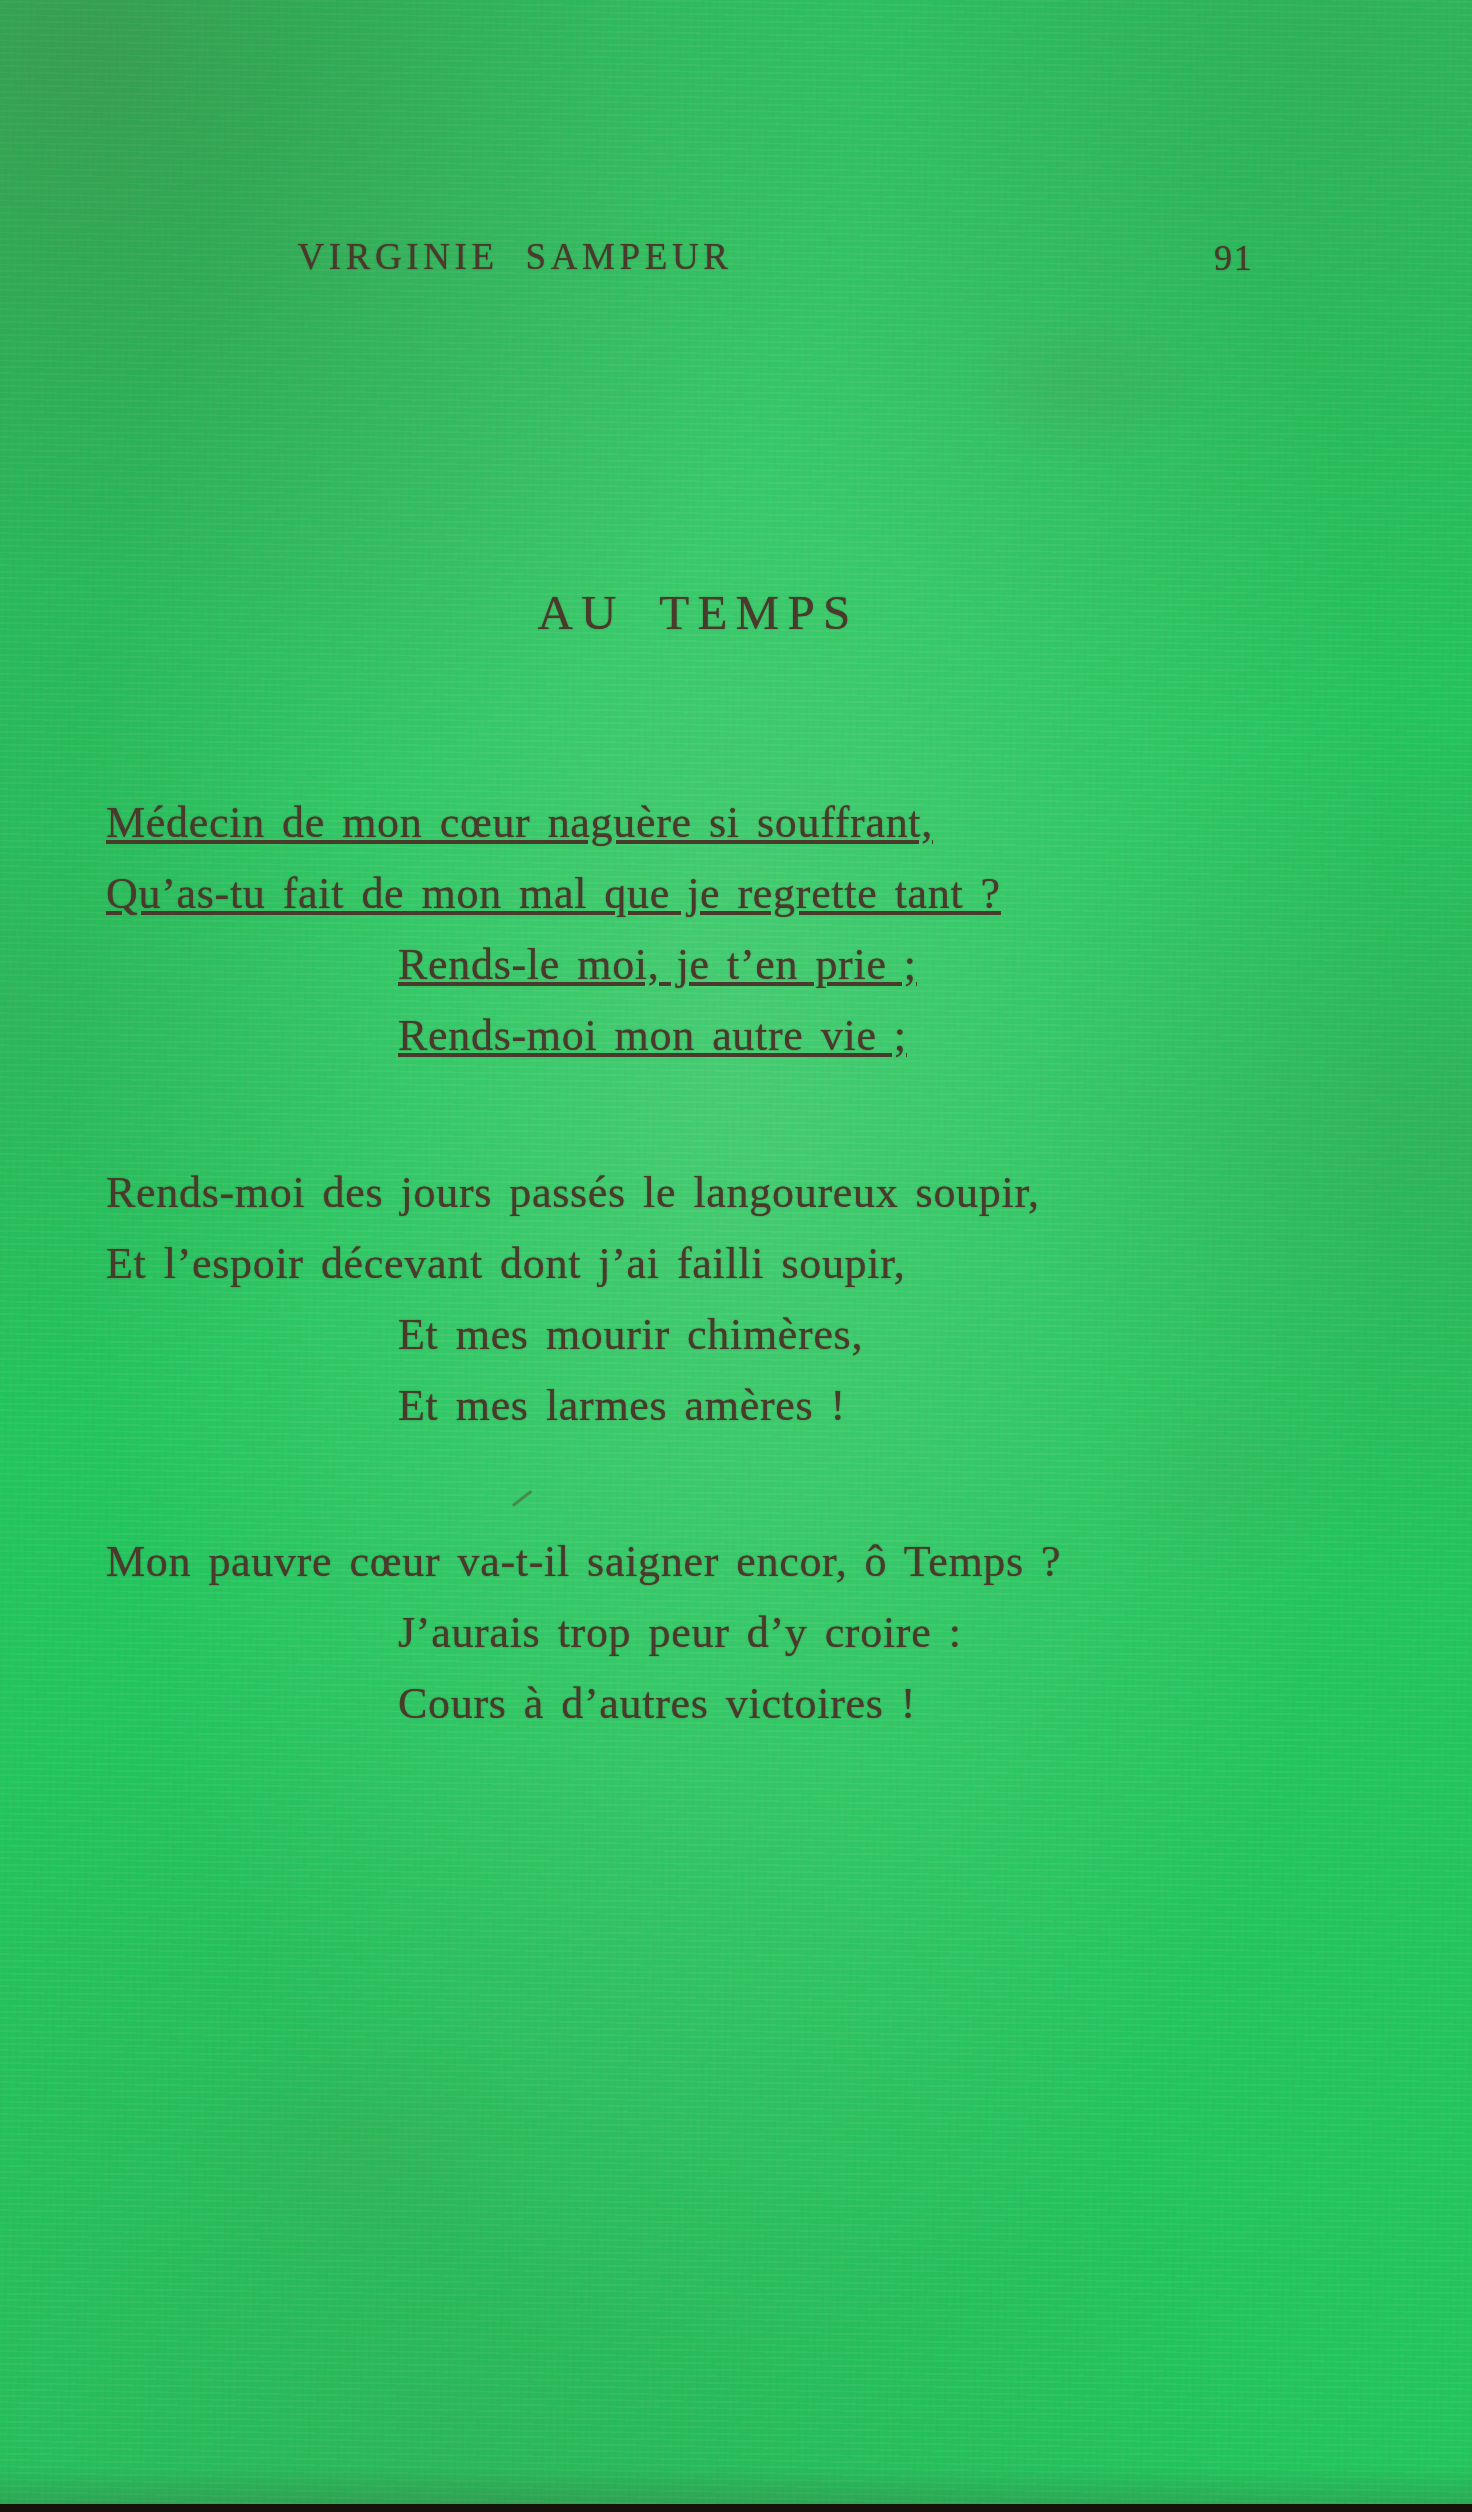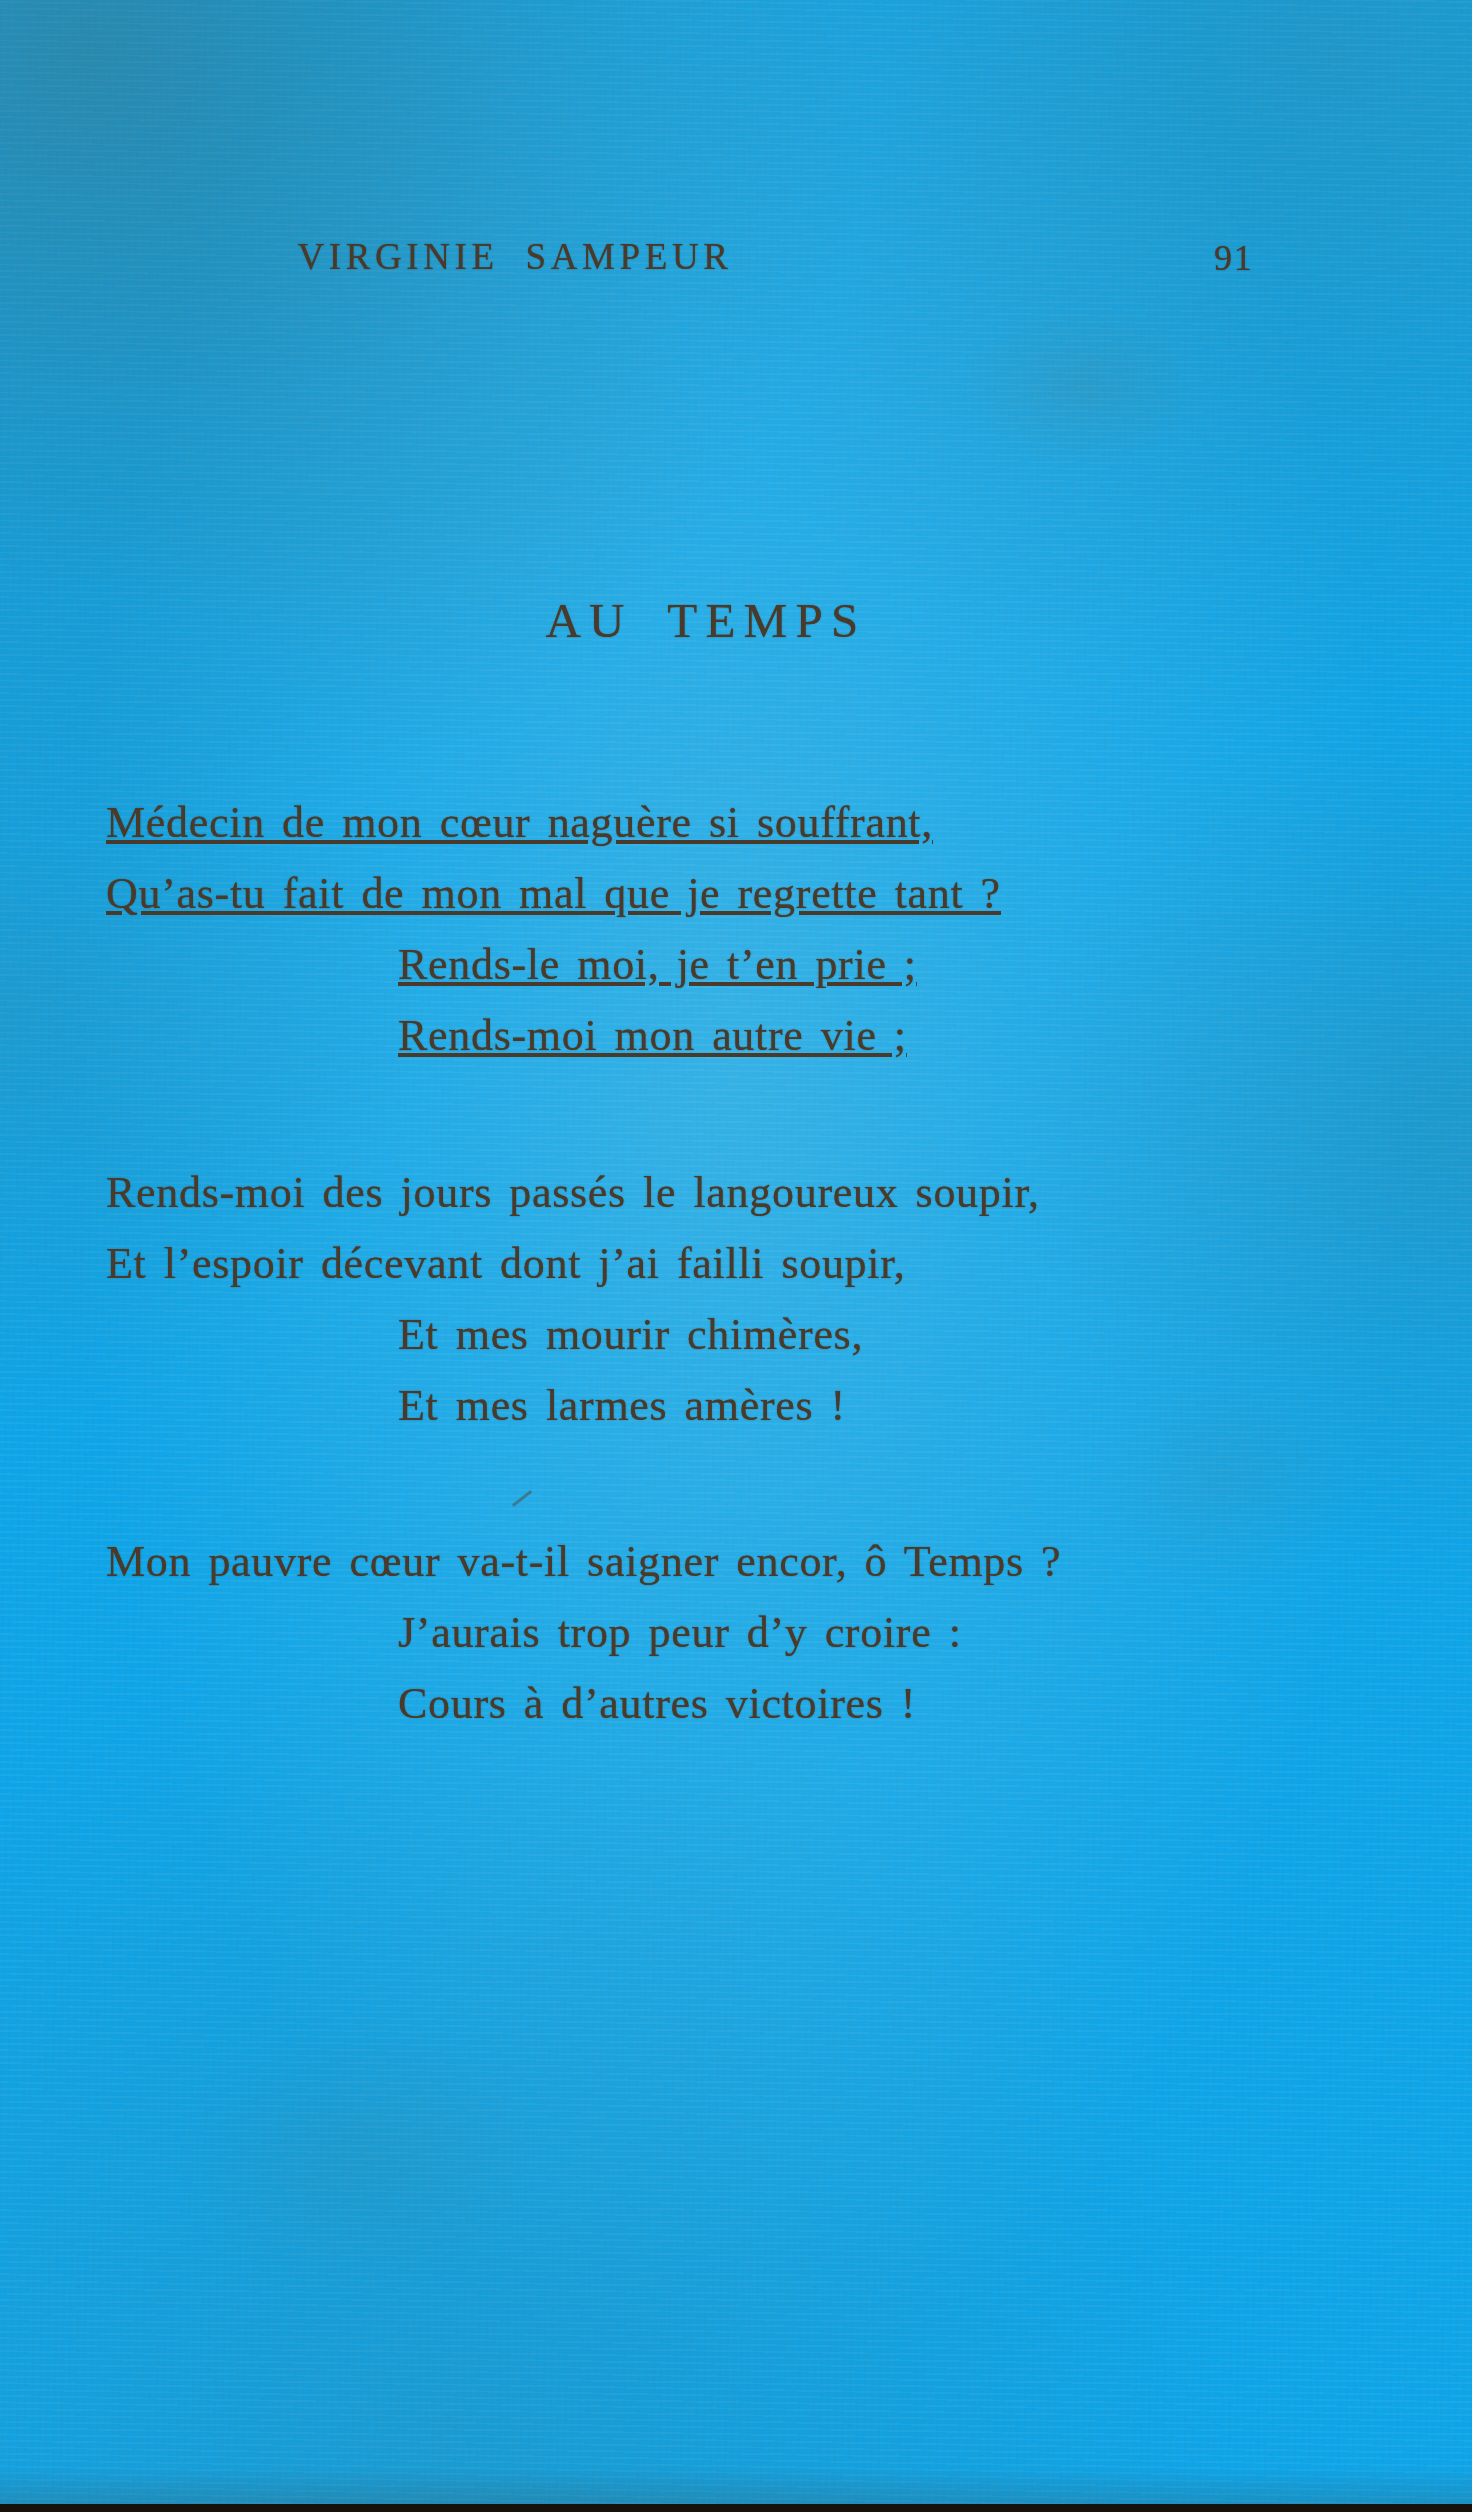--- a/index.html
+++ b/index.html
@@ -5,21 +5,21 @@
   html, body {
     margin: 0;
     padding: 0;
     background: #6b6257;
   }
   .scan {
     position: relative;
     width: 1472px;
     height: 2512px;
     overflow: hidden;
-    background: #0ea5e9;
+    background: #22c55e;
     font-family: "Liberation Serif", "DejaVu Serif", serif;
     color: #4a3a2b;
   }
   
   .paper-texture {
     position: absolute;
     inset: 0;
     pointer-events: none;
     background:
       radial-gradient(circle at 6% 2%,  rgba(95, 80, 55, 0.32), rgba(95,80,55,0) 28%),
@@ -87,21 +87,21 @@
     top: 237px;
     left: 1214px;
     font-size: 36px;
     letter-spacing: 1.8px;
   }
   .poem-title {
     position: absolute;
     top: 576px;
     left: 690px;
     transform: translateX(-50%);
-    margin: 16px;
+    margin: 8px;
     font-size: 49px;
     font-weight: normal;
     letter-spacing: 8.3px;
     word-spacing: 14.7px;
     white-space: nowrap;
   }
   .stanza {
     position: absolute;
     left: 106px;
     width: 1266px;

